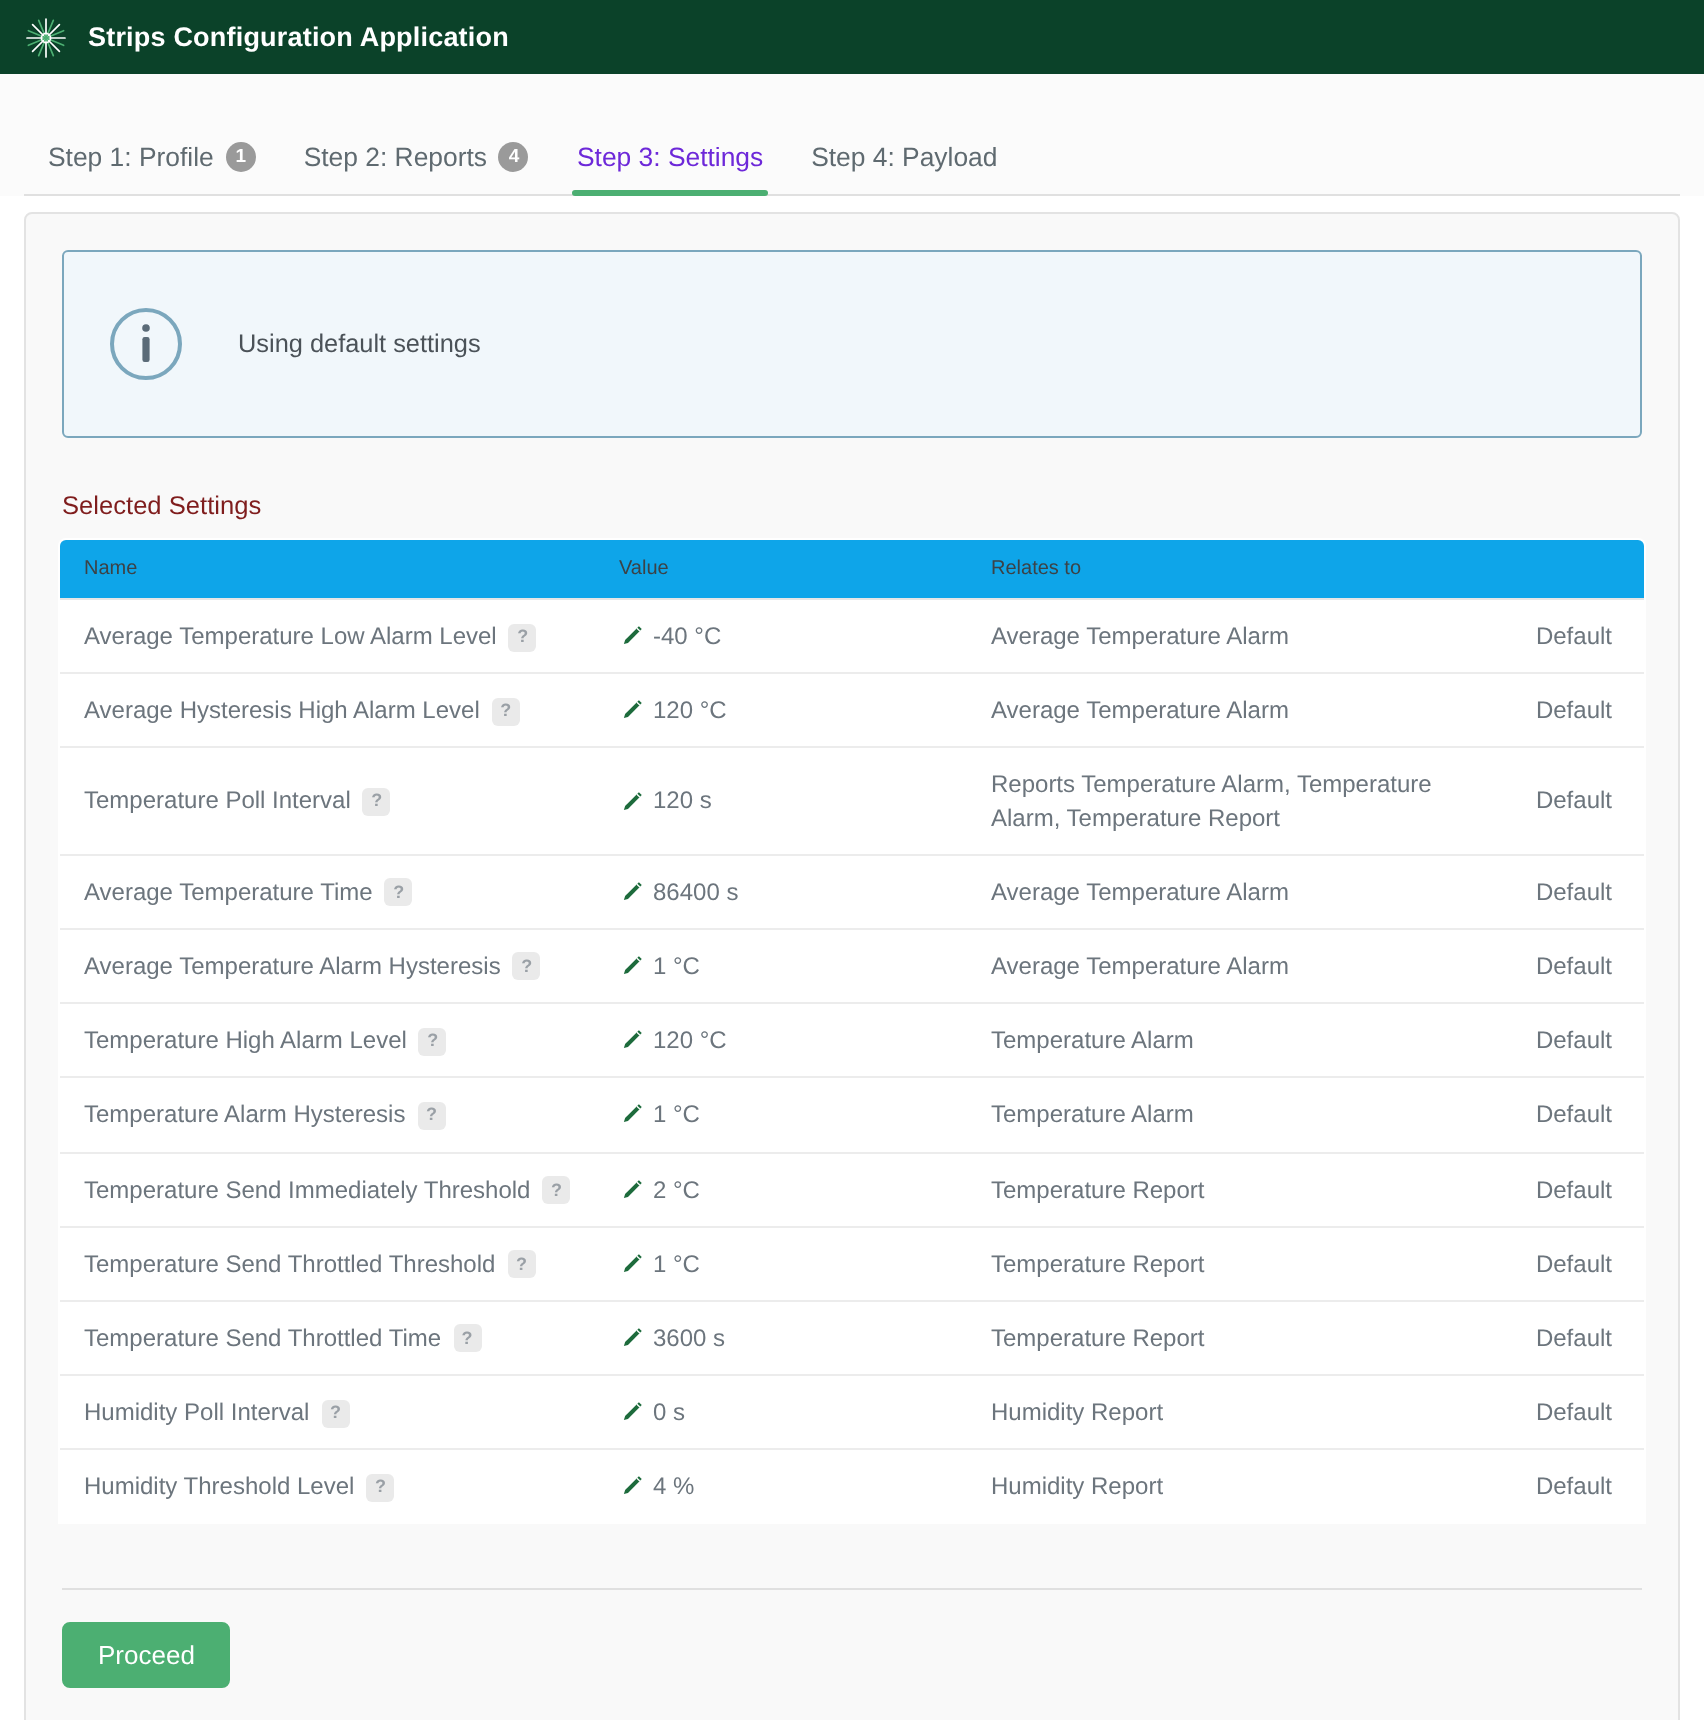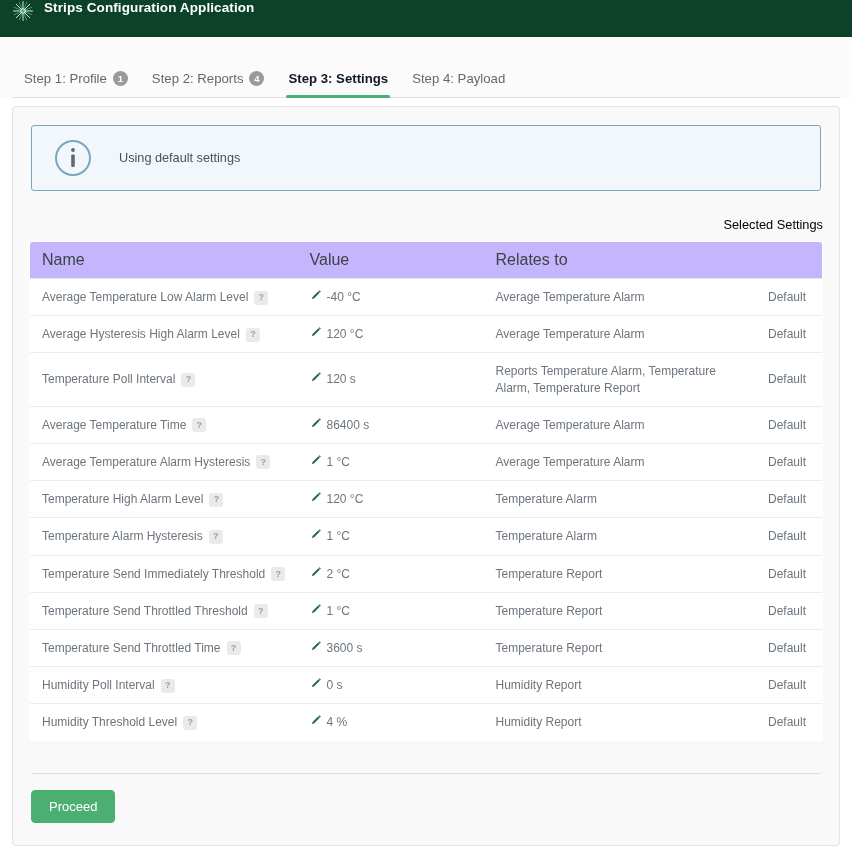--- a/index.html
+++ b/index.html
@@ -9,21 +9,21 @@
     background: #ffffff;
     font-family: "Liberation Sans", sans-serif;
     -webkit-font-smoothing: antialiased;
   }
 
   
   .topbar {
     height: 37px;
     background: #0b4229;
     display: flex;
-    align-items: flex-start;
+    align-items: center;
     padding: 0 0 0 12px;
   }
   .brand-logo {
     width: 22px; height: 22px;
     flex: 0 0 22px;
     margin-right: 10px;
     display: block;
   }
   .brand-title {
     color: #ffffff;
@@ -59,22 +59,22 @@
     color: #5f6a70;
     white-space: nowrap;
     cursor: pointer;
     background: transparent;
     border: 0;
     font-family: inherit;
     z-index: 2;
     justify-content: flex-end;
   }
   .tab.active {
-    color: #0f172a;
-    font-weight: bold;
+    color: #6d28d9;
+    font-weight: normal;
   }
   .tab.active::after {
     content: "";
     position: absolute;
     left: 10px; right: 10px; bottom: 0;
     height: 3px;
     background: #4caf72;
     border-radius: 2px;
   }
   .tab-badge {
@@ -102,54 +102,53 @@
     border-radius: 4px;
     background: #f9f9f9;
     padding: 18px 16px 16px 16px;
   }
 
   
   .info-banner {
     border: 1px solid #7ba7bd;
     border-radius: 3px;
     background: #f1f7fb;
-    height: 66px;
+    height: 94px;
     display: flex;
     align-items: center;
     padding: 0 22px;
     margin: 0 2px 0 2px;
   }
   .info-icon { flex: 0 0 auto; display: block; }
   .info-text {
     margin-left: 27px;
     font-size: 12.7px;
     color: #4b5258;
   }
 
   
   .section-title {
     margin: 26px 0 9px 2px;
     font-size: 12.8px;
-    color: #000000;
-    text-align: right;
+    color: #7f1d1d;
   }
 
   
   .table {
     width: 100%;
     border: 1px solid #e6e6e6;
     border-radius: 4px 4px 0 0;
     border-collapse: collapse;
     background: #ffffff;
     table-layout: fixed;
     overflow: hidden;
   }
   .table thead th {
-    background: #c4b5fd;
-    font-size: 16px;
+    background: #0ea5e9;
+    font-size: 10px;
     font-weight: normal;
     color: #3c4246;
     text-align: left;
     padding: 9px 10px 9px 12px;
     border-bottom: 1px solid #e6e6e6;
     height: 28px;
   }
   .table tbody td {
     font-size: 12px;
     color: #6c757d;
@@ -179,21 +178,21 @@
     background: #eaeaea;
     color: #9aa0a6;
     font-size: 9px;
     font-weight: bold;
     margin-left: 6px;
     vertical-align: 1px;
     cursor: pointer;
     line-height: 1;
   }
 
-  .value-cell { display: flex; gap: 5px; white-space: nowrap; }
+  .value-cell { display: flex; align-items: center; gap: 5px; white-space: nowrap; }
   .pencil-icon { flex: 0 0 auto; display: block; cursor: pointer; }
 
   
   .card-divider {
     height: 1px;
     background: #e0e0e0;
     margin: 32px 2px 0 2px;
   }
   .btn-proceed {
     margin: 16px 0 6px 2px;

